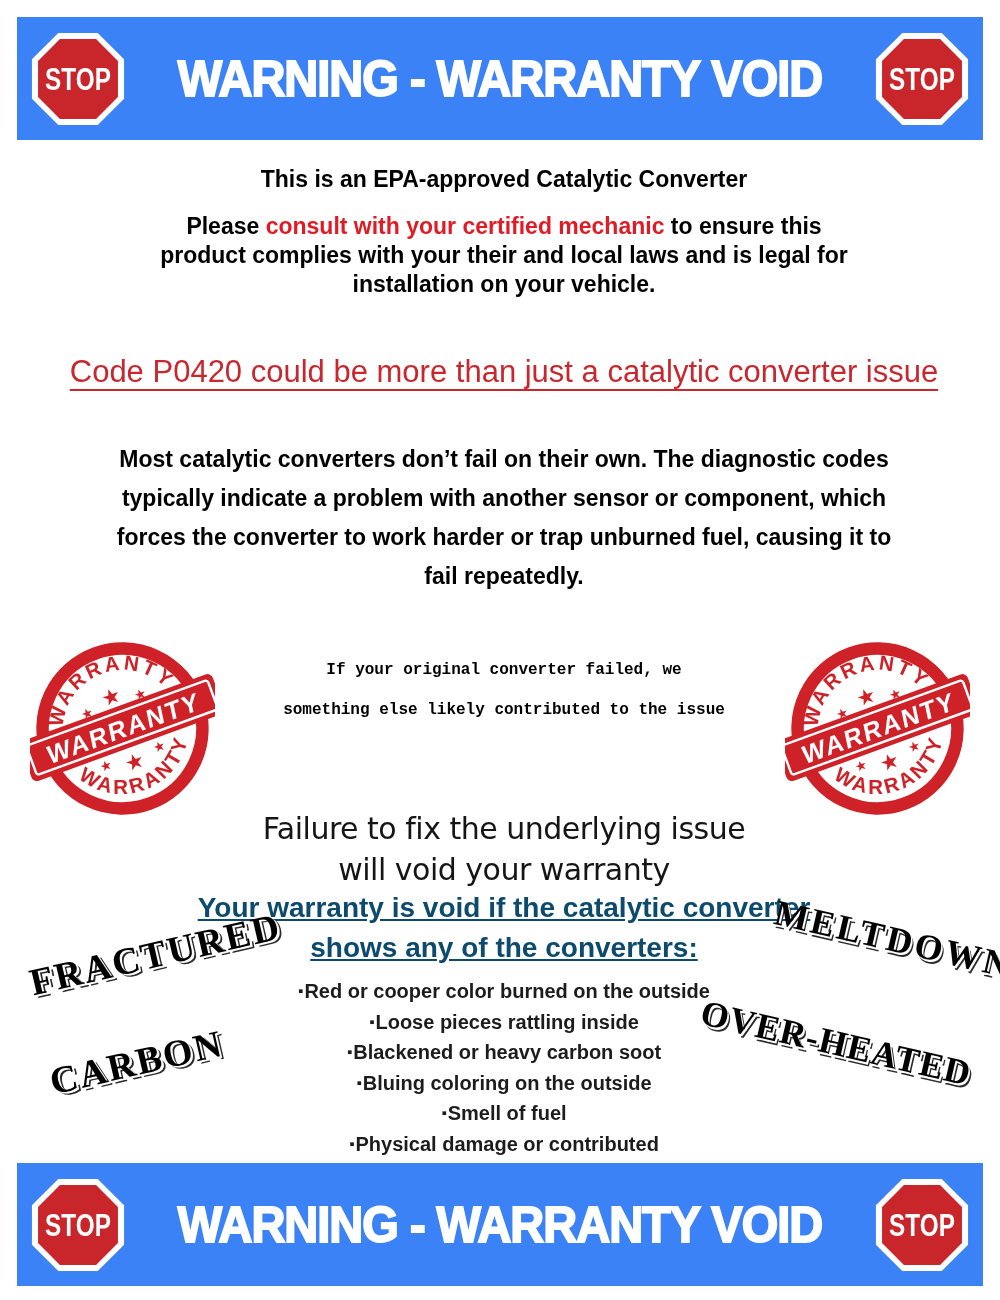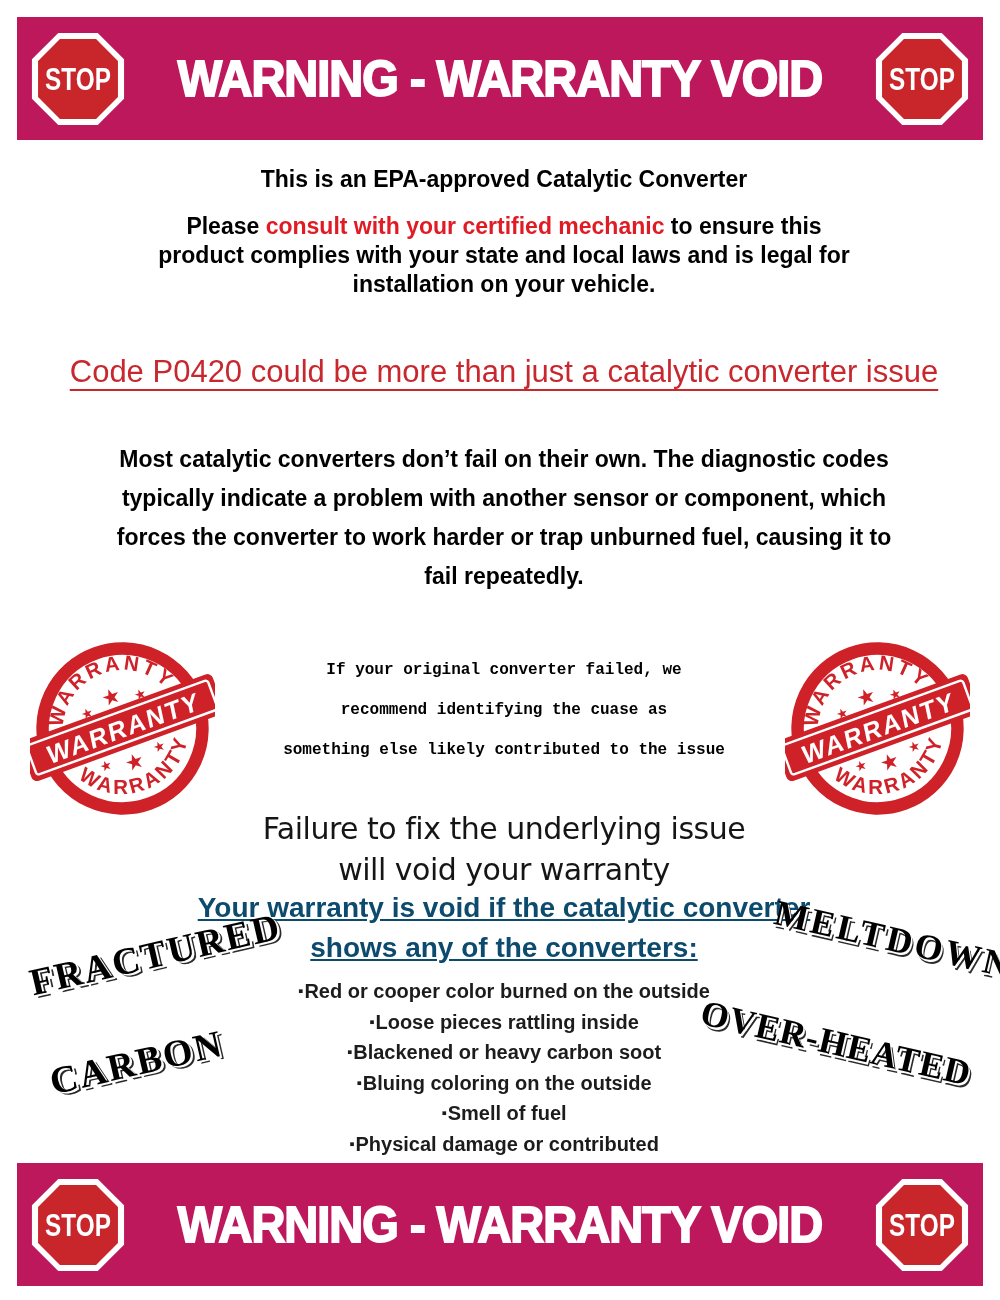--- a/index.html
+++ b/index.html
@@ -2,21 +2,21 @@
 <html><head>
 <meta charset="utf-8">
 <style>
   html,body{margin:0;padding:0;background:#fff;}
   .page{
     position:relative;width:1000px;height:1300px;background:#fff;overflow:hidden;
     font-family:"Liberation Sans",sans-serif;color:#000;
   }
   
   .banner{
-    position:absolute;left:17px;width:966px;height:123px;background:#be185d;
+    position:absolute;left:17px;width:966px;height:123px;background:#3b82f6;
     display:flex;align-items:center;justify-content:space-between;padding:0 14px;
     box-sizing:border-box;
   }
   .banner.top{top:17px;}
   .banner.bottom{top:1163px;}
   .banner-title{
     flex:1;text-align:center;color:#fff;font-weight:bold;font-size:47px;
     letter-spacing:-1px;-webkit-text-stroke:1.8px #fff;white-space:nowrap;
     transform:scaleY(1.08);
   }
@@ -67,21 +67,21 @@
       <polygon points="29,1 71,1 99,29 99,71 71,99 29,99 1,71 1,29" fill="#ffffff"></polygon>
       <polygon points="30.8,7.5 69.2,7.5 92.5,30.8 92.5,69.2 69.2,92.5 30.8,92.5 7.5,69.2 7.5,30.8" fill="#c9262c"></polygon>
       <text x="50" y="62" text-anchor="middle" fill="#ffffff" font-size="33" font-weight="bold" font-family="Liberation Sans, sans-serif" textLength="70" lengthAdjust="spacingAndGlyphs">STOP</text>
     </svg>
   </div>
 
   <div class="center-block epa-line">This is an EPA-approved Catalytic Converter</div>
 
   <div class="center-block consult-block">
     <div><span>Please </span><span class="red-inline">consult with your certified mechanic</span><span> to ensure this</span></div>
-    <div>product complies with your state and local laws and is legal for</div>
+    <div>product complies with your their and local laws and is legal for</div>
     <div>installation on your vehicle.</div>
   </div>
 
   <div class="center-block code-heading">Code P0420 could be more than just a catalytic converter issue</div>
 
   <div class="center-block diagnostic-block">
     <div>Most catalytic converters don’t fail on their own. The diagnostic codes</div>
     <div>typically indicate a problem with another sensor or component, which</div>
     <div>forces the converter to work harder or trap unburned fuel, causing it to</div>
     <div>fail repeatedly.</div>
@@ -140,21 +140,20 @@
         <rect x="-4" y="78" width="198" height="32" rx="3" fill="none" stroke="#ffffff" stroke-width="2.5"></rect>
         <g transform="translate(95,104) skewX(-8)">
           <text x="0" y="0" text-anchor="middle" font-size="26" font-weight="bold" fill="#ffffff" letter-spacing="2" font-family="Liberation Sans, sans-serif">WARRANTY</text>
         </g>
       </g>
     </g>
   </svg>
 
   <div class="center-block recommend-block">
     <div>If your original converter failed, we</div>
-    <div>recommend identifying the cuase as</div>
     <div>something else likely contributed to the issue</div>
   </div>
 
   <div class="center-block failure-block">
     <div>Failure to fix the underlying issue</div>
     <div>will void your warranty</div>
   </div>
 
   <div class="center-block void-block">
     <div>Your warranty is void if the catalytic converter</div>

